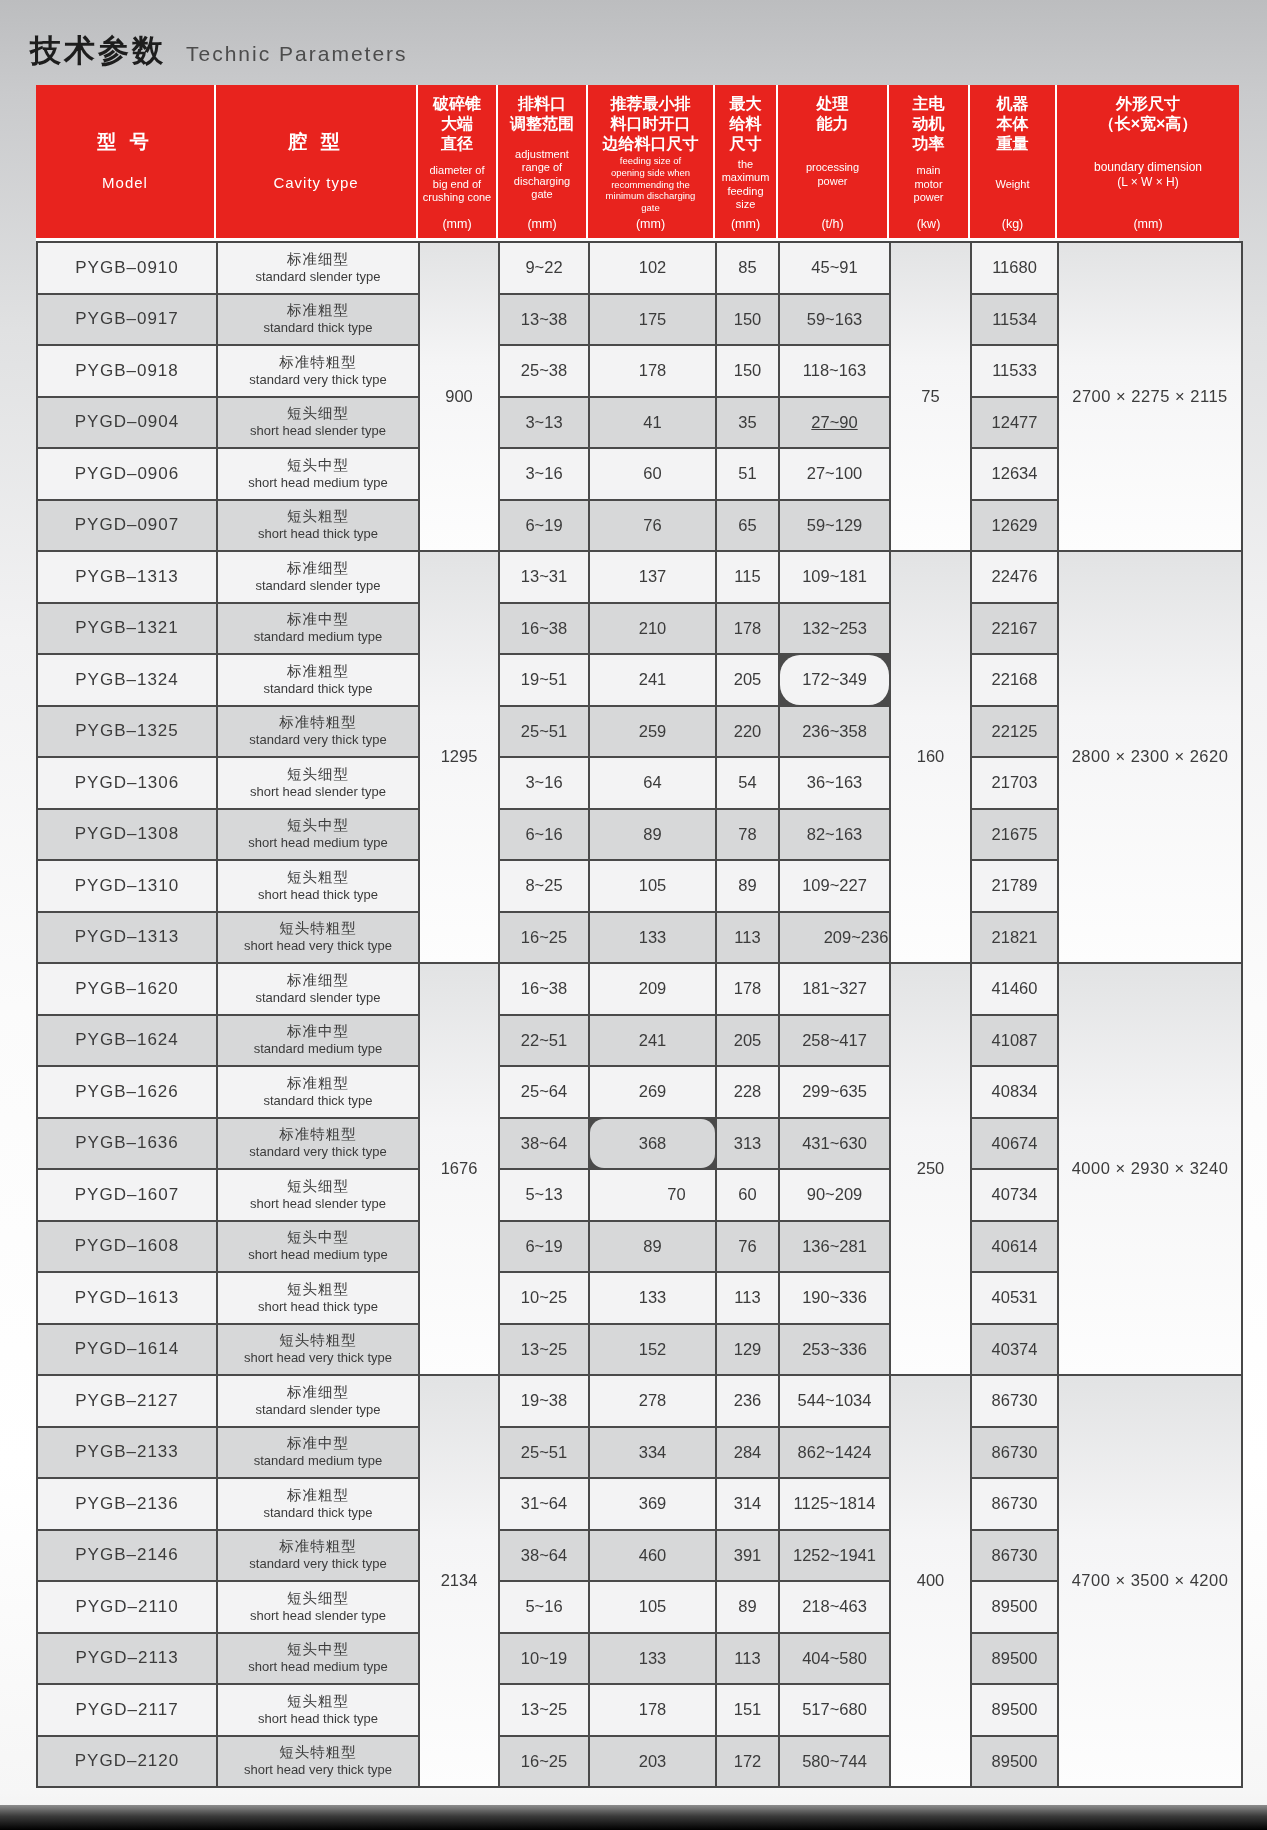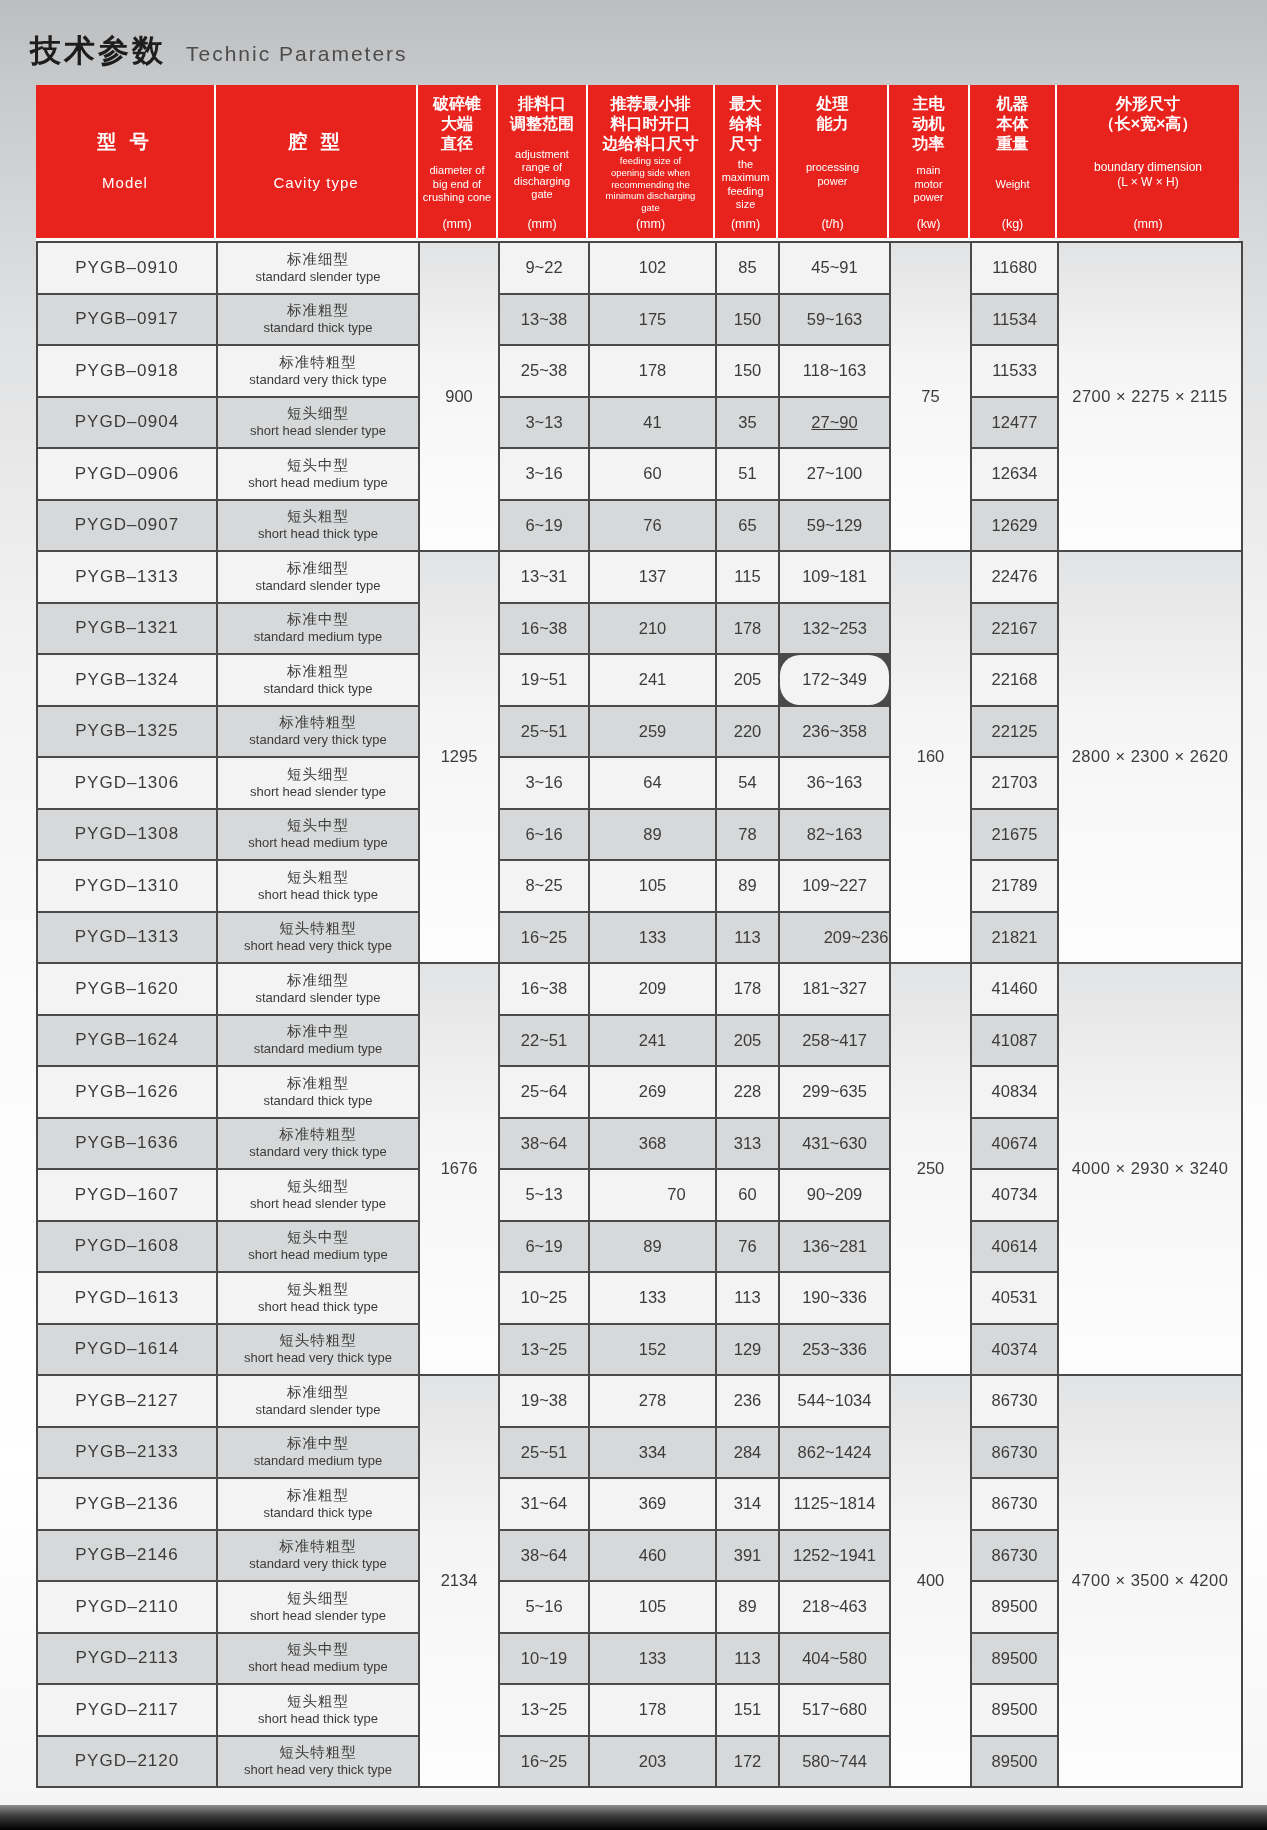--- a/index.html
+++ b/index.html
@@ -322,21 +322,21 @@
       <div class="cell num lt" style="grid-area: 17 / 5;">269</div>
       <div class="cell num lt" style="grid-area: 17 / 6;">228</div>
       <div class="cell num lt" style="grid-area: 17 / 7;">299~635</div>
       <div class="cell num lt" style="grid-area: 17 / 9;">40834</div>
       <div class="cell cell-model dk" style="grid-area: 18 / 1;">PYGB–1636</div>
       <div class="cell dk" style="grid-area: 18 / 2;">
         <div class="cavity-zh">标准特粗型</div>
         <div class="cavity-en">standard very thick type</div>
       </div>
       <div class="cell num dk" style="grid-area: 18 / 4;">38~64</div>
-      <div class="cell num dk" style="grid-area: 18 / 5;">368</div>
+      <div class="cell num dk" style="grid-area: 18 / 5; border-radius: 14px;">368</div>
       <div class="cell num dk" style="grid-area: 18 / 6;">313</div>
       <div class="cell num dk" style="grid-area: 18 / 7;">431~630</div>
       <div class="cell num dk" style="grid-area: 18 / 9;">40674</div>
       <div class="cell cell-model lt" style="grid-area: 19 / 1;">PYGD–1607</div>
       <div class="cell lt" style="grid-area: 19 / 2;">
         <div class="cavity-zh">短头细型</div>
         <div class="cavity-en">short head slender type</div>
       </div>
       <div class="cell num lt" style="grid-area: 19 / 4;">5~13</div>
       <div class="cell num lt" style="grid-area: 19 / 5; padding-left: 48px;">70</div>

